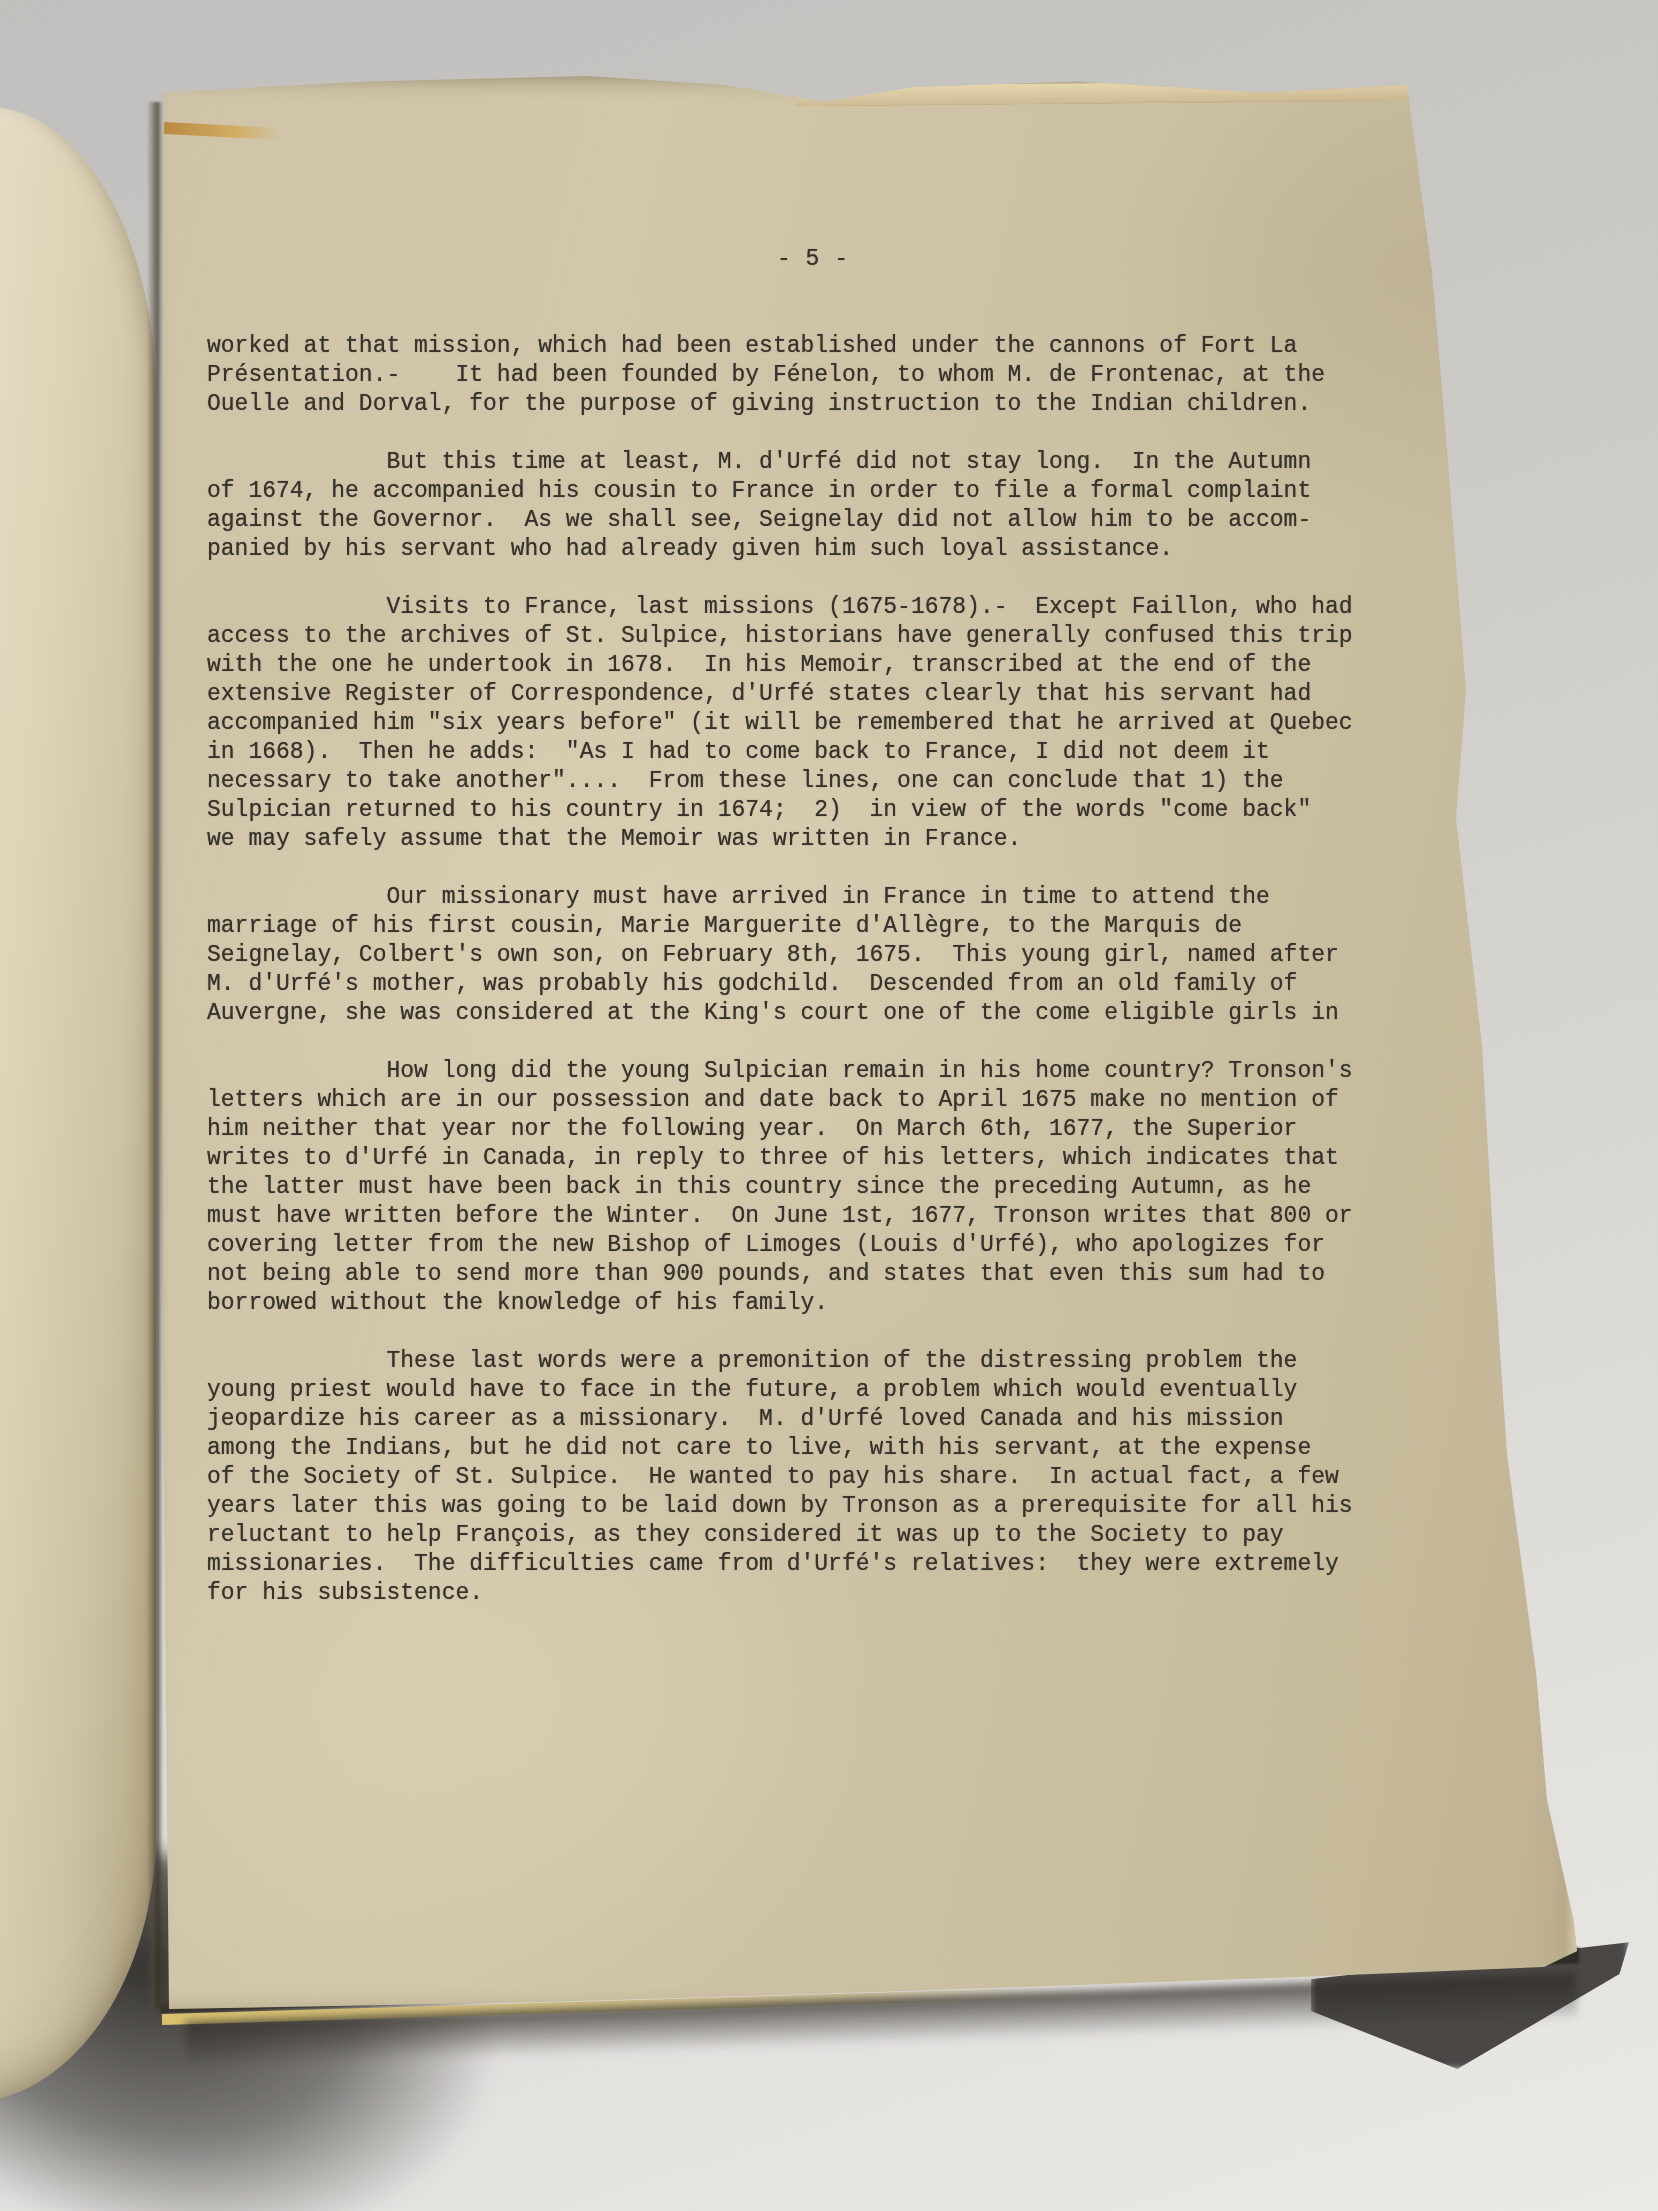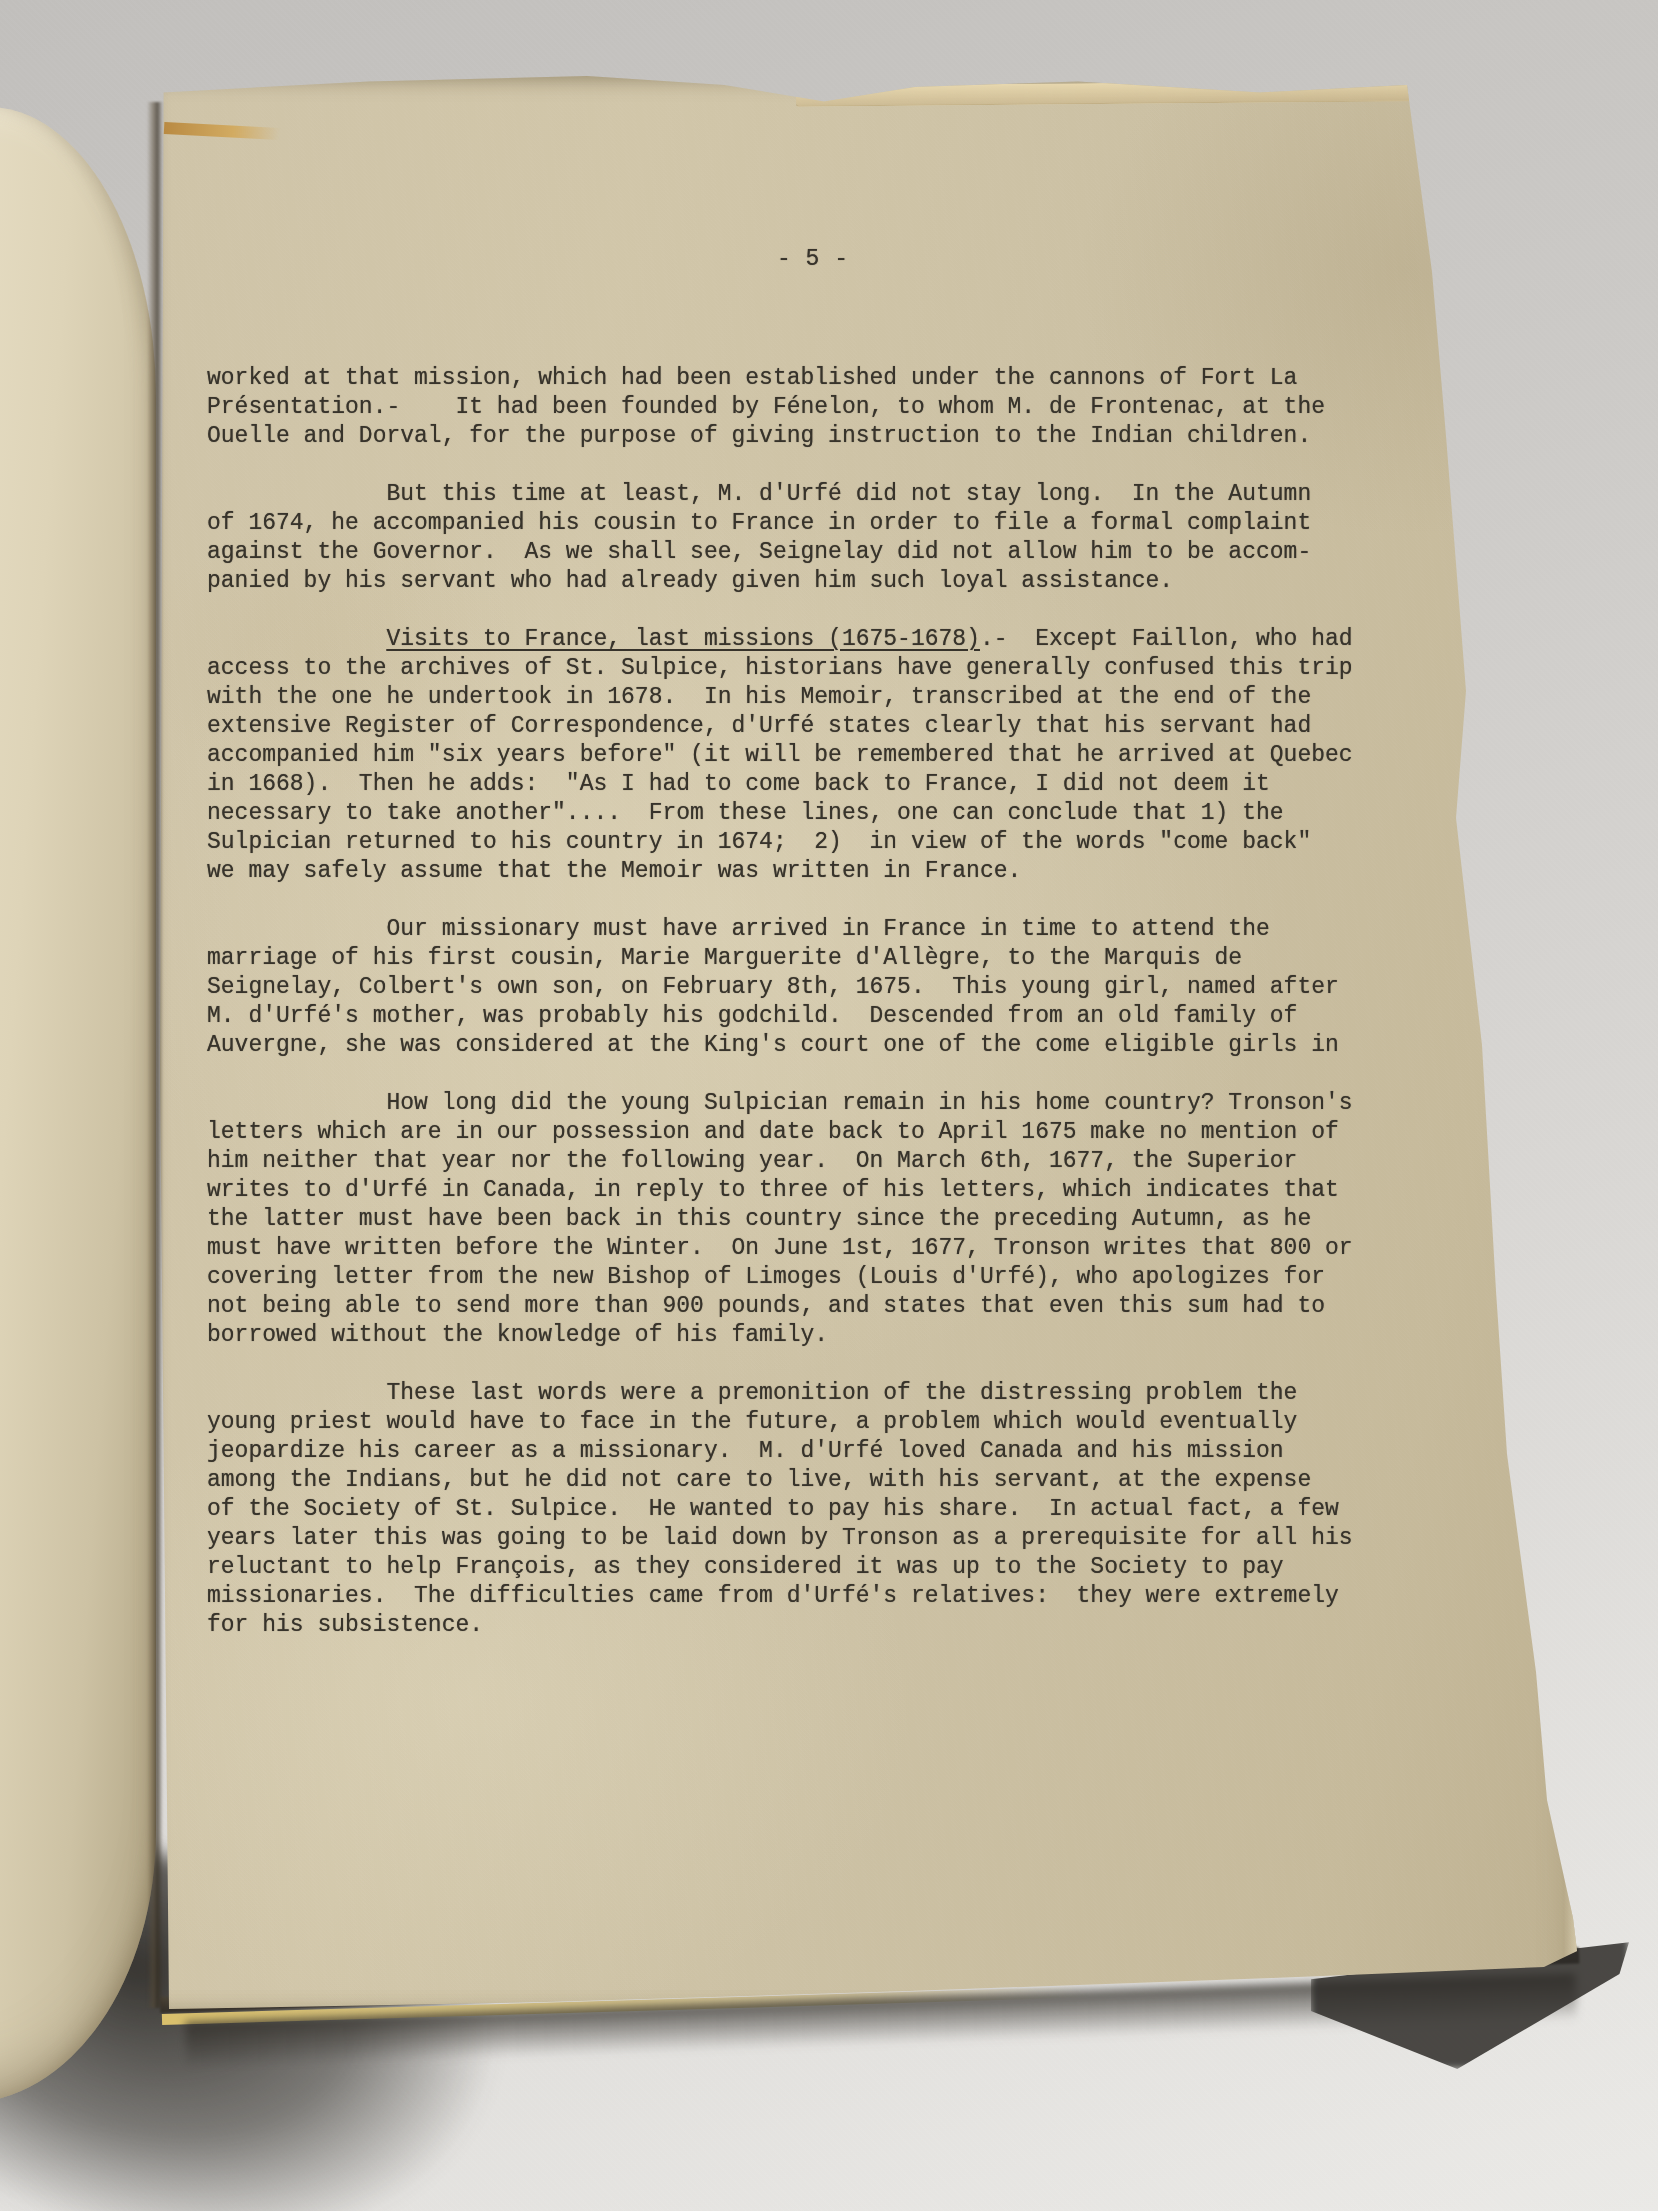--- a/index.html
+++ b/index.html
@@ -79,25 +79,25 @@
   
   .page-number{
     position:absolute;left:617px;top:169px;
     font:23px/29px "Liberation Mono","DejaVu Sans Mono",monospace;
     color:#37332b;text-shadow:0 0 0.9px rgba(51,47,39,.75);
     white-space:pre;letter-spacing:0.5px;
   }
   .text-block{
     position:absolute;left:47px;top:256px;
     font:23px/29px "Liberation Mono","DejaVu Sans Mono",monospace;
-    color:#37332b;text-shadow:0 0 0.9px rgba(51,47,39,.7);margin-top:32px;
+    color:#37332b;text-shadow:0 0 0.9px rgba(51,47,39,.7);
   }
   .para{margin:0 0 29px 0;}
   .line{white-space:pre;min-height:29px;}
-  .u{text-decoration:underline;text-decoration-thickness:1.8px;text-underline-offset:3.6px;}
+  .u{text-decoration-thickness:1.8px;text-underline-offset:3.6px;}
 
   
   .turned-page{
     position:absolute;left:-282px;top:107px;width:438px;height:1996px;
     border-top-right-radius:168px 291px;
     border-bottom-right-radius:191px 273px;
     background:linear-gradient(94deg,#eae1ca 0%,#e7dec5 40%,#ded4b8 62%,#cdc2a4 82%,#b6aa8a 96%,#a0946e 100%);
     box-shadow:
       inset -12.7px 0 20px -9px rgba(120,104,74,.45),
       inset 0 -49px 58px -38px rgba(108,93,68,.5),

